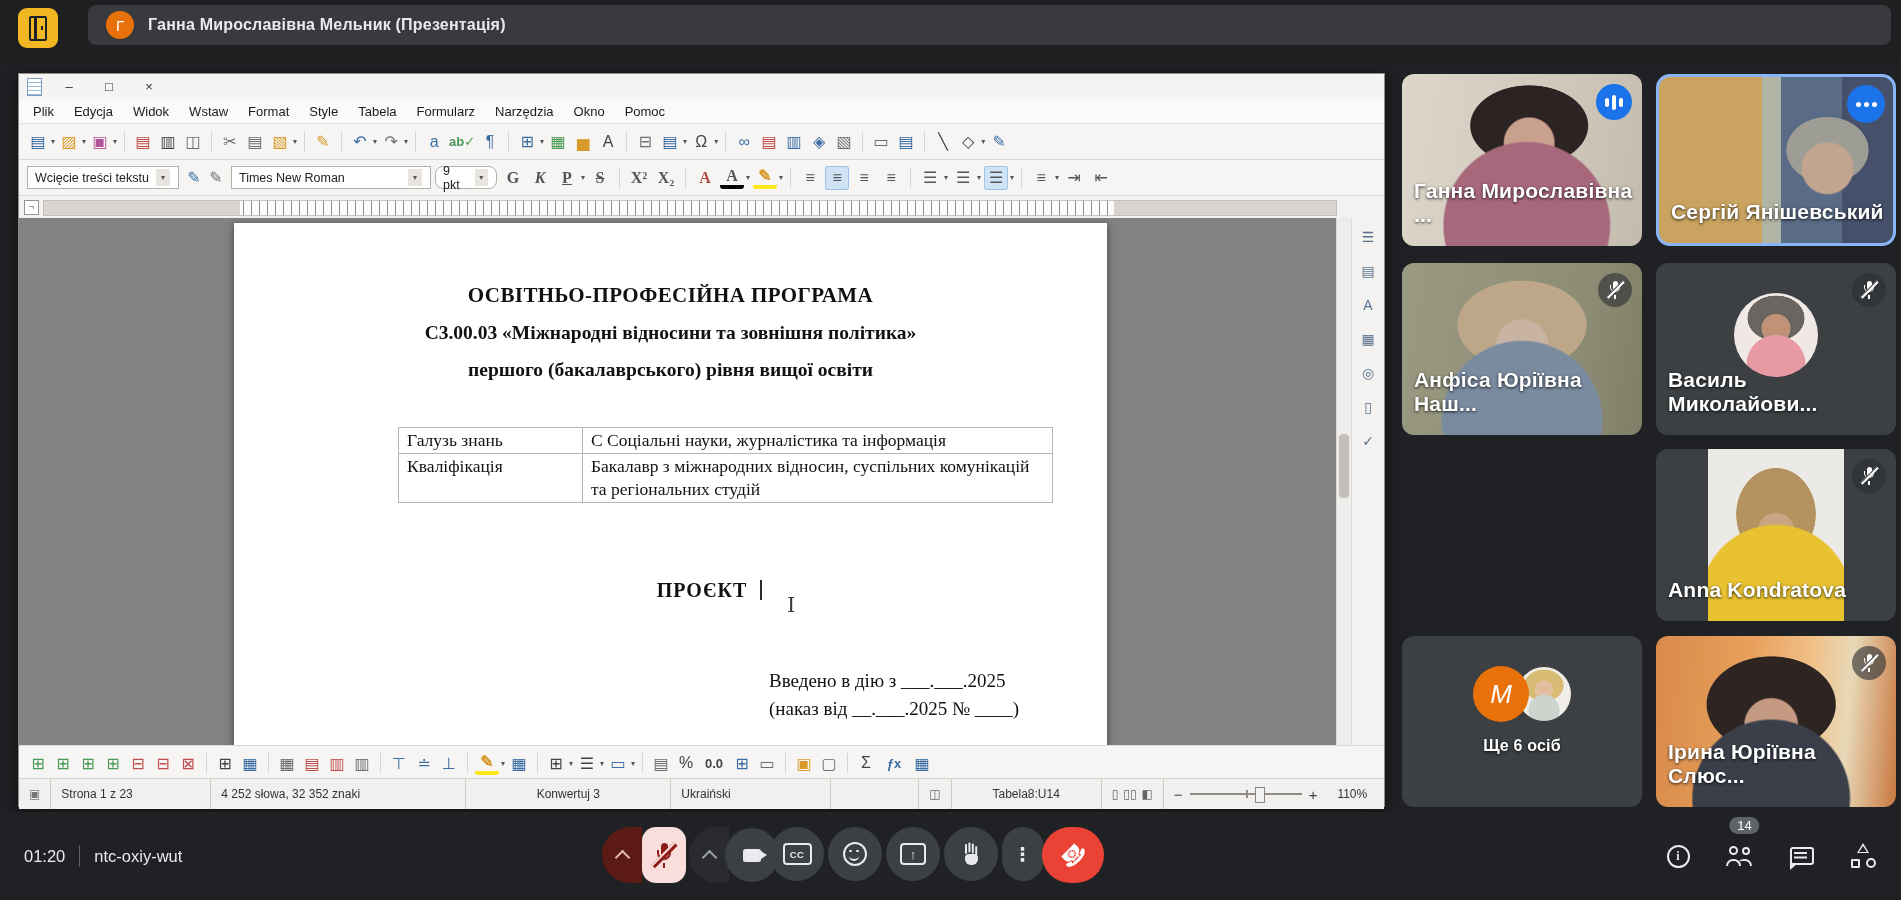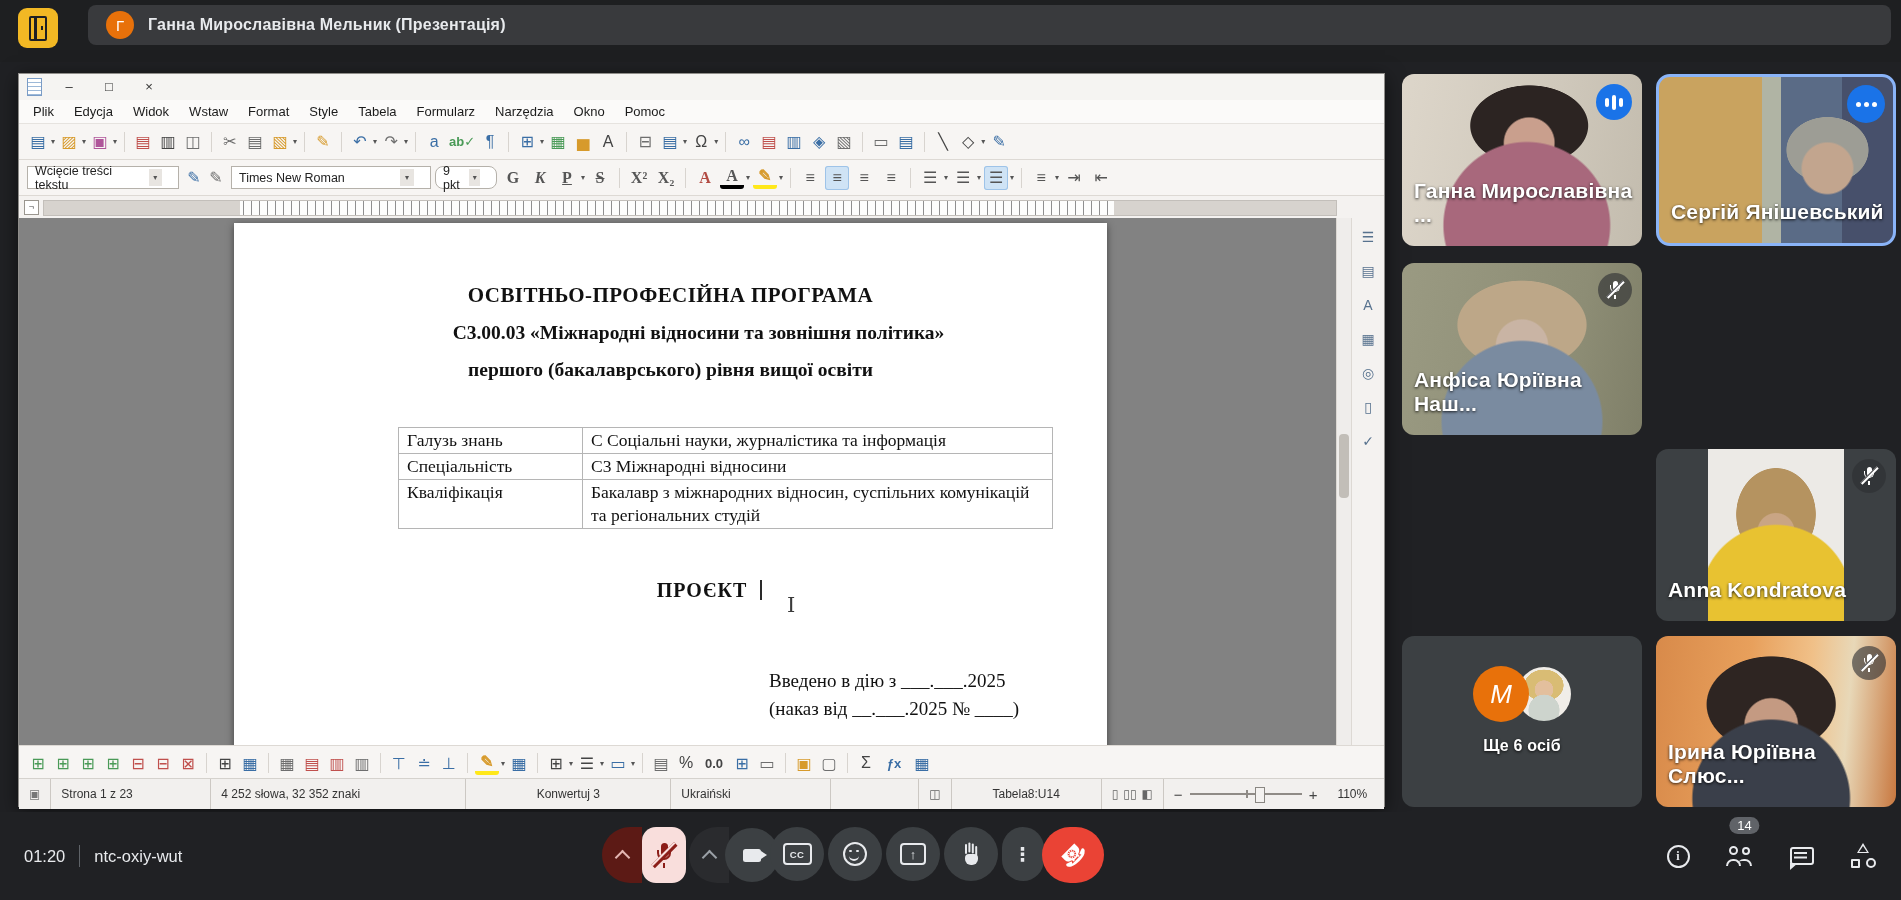--- a/index.html
+++ b/index.html
@@ -45,42 +45,42 @@
   .dd{font-size:8px;color:#555;margin-left:-1px;align-self:center;}
   .tsep{width:1px;height:20px;background:#d8d4cf;margin:0 4px;display:inline-block;flex:0 0 1px;}
   .fb{font-weight:bold;color:#3c3c3c;font-size:15px;font-family:"Liberation Serif",serif;}
   .fb.it{font-style:italic}.fb.u{text-decoration:underline}.fb.st{text-decoration:line-through}
   .fb.fc{border-bottom:4px solid #000;height:19px}.fb.hl{border-bottom:4px solid #ffe81a;height:19px;color:#d79a2b}
   .fb.clr{color:#b24a42}
   .al{display:inline-flex;align-items:center;justify-content:center;min-width:24px;height:24px;color:#555;
       font-size:16px;border-radius:3px;}
   .active{background:#cfe3f5;box-shadow:inset 0 0 0 1px #9ec3e8;}
   .combo{display:inline-flex;align-items:center;height:23px;background:#fff;border:1px solid #b5b1aa;
-         font-size:12.5px;color:#222;padding:0 16px 0 7px;justify-content:space-between;box-sizing:border-box;}
+         font-size:12.5px;color:#222;padding:0 8px 0 7px;justify-content:space-between;box-sizing:border-box;}
   .combo .cdd{width:14px;height:17px;background:#e8e5e1;margin-left:6px;display:inline-flex;align-items:center;
               justify-content:center;font-size:8px;color:#555;}
   .stylecombo{width:152px;}.fontcombo{width:200px;}.sizecombo{width:62px;border-radius:8px;}
 
   
   .wruler{position:absolute;left:0;top:122px;width:100%;height:22px;background:#f4f2f0;border-bottom:1px solid #d8d4cf;}
   .tabsel{position:absolute;left:5px;top:4px;width:13px;height:13px;border:1px solid #9a968f;background:#fff;
           color:#444;font-size:9px;line-height:12px;text-align:center;}
   .rulerbar{position:absolute;left:24px;top:4px;width:1292px;height:14px;border:1px solid #c3bfba;
      background:
        linear-gradient(#d7d3ce,#d7d3ce) 0 0/196px 100% no-repeat,
        linear-gradient(#d7d3ce,#d7d3ce) 100% 0/222px 100% no-repeat,
        repeating-linear-gradient(90deg,#fdfdfc 0 7px,#8f8f8f 7px 8px);}
 
   
   .wdoc{position:absolute;left:0;top:144px;width:100%;height:527px;background:#828282;overflow:hidden;}
   .page{position:absolute;left:215px;top:5px;width:873px;height:620px;background:#fff;
         box-shadow:0 2px 7px rgba(0,0,0,.5);font-family:"Liberation Serif","DejaVu Serif",serif;color:#111;}
   .dt{position:absolute;left:0;width:100%;text-align:center;font-weight:bold;}
   .dt1{top:60px;font-size:21px;letter-spacing:.4px;}
-  .dt2{top:99px;font-size:19.5px;margin-left:28px;}
+  .dt2{top:99px;font-size:19.5px;}
   .dt3{top:136px;font-size:19.5px;}
   .dtable{position:absolute;left:164px;top:204px;width:655px;border-collapse:collapse;font-size:17.5px;}
   .dtable td{border:1px solid #b5b5b5;padding:1px 8px;vertical-align:top;line-height:23px;}
   .dtable td.lbl{width:158px;}
   .dtable td.val{width:430px;}
   .dproject{position:absolute;top:356px;left:0;width:100%;text-align:center;padding-left:78px;box-sizing:border-box;
             font-size:20px;font-weight:bold;letter-spacing:1px;}
   .ibeam{position:absolute;left:553px;top:370px;font-size:21px;color:#3a3a3a;font-weight:normal;
          font-family:"DejaVu Serif",serif;}
   .denact{position:absolute;left:535px;top:444px;font-size:19px;line-height:28px;}
@@ -404,24 +404,20 @@
         <div class="dt dt1">ОСВІТНЬО-ПРОФЕСІЙНА ПРОГРАМА</div>
         <div class="dt dt2">С3.00.03 «Міжнародні відносини та зовнішня політика»</div>
         <div class="dt dt3">першого (бакалаврського) рівня вищої освіти</div>
         <table class="dtable">
           <tbody>
               <tr>
             <td class="lbl">Галузь знань</td>
             <td class="val">С Соціальні науки, журналістика та інформація</td>
           </tr>
           <tr>
-            <td class="lbl">Спеціальність</td>
-            <td class="val">С3 Міжнародні відносини</td>
-          </tr>
-          <tr>
             <td class="lbl">Кваліфікація</td>
             <td class="val">Бакалавр з міжнародних відносин, суспільних комунікацій та регіональних студій</td>
           </tr>
         </tbody>
           </table>
         <div class="dproject"><span>ПРОЄКТ</span><span class="caret"></span></div>
         <span class="ibeam">I</span>
         <div class="denact">
           <div>Введено в дію з ___.___.2025</div>
           <div>(наказ від __.___.2025 № ____)</div>
@@ -533,20 +529,32 @@
       <span class="micoff">
           <span class="mic">
             <i class="cap"></i>
             <i class="bowl"></i>
             <i class="stem"></i>
             <i class="slash"></i>
           </span>
         </span>
       <span class="tname">Анфіса Юріївна Наш...</span>
     </div>
+    <div class="tile t4">
+      <span class="pavatar"></span>
+      <span class="micoff">
+          <span class="mic">
+            <i class="cap"></i>
+            <i class="bowl"></i>
+            <i class="stem"></i>
+            <i class="slash"></i>
+          </span>
+        </span>
+      <span class="tname">Василь Миколайови...</span>
+    </div>
     <div class="tile t6">
       <span class="vstrip"></span>
       <span class="micoff">
           <span class="mic">
             <i class="cap"></i>
             <i class="bowl"></i>
             <i class="stem"></i>
             <i class="slash"></i>
           </span>
         </span>

